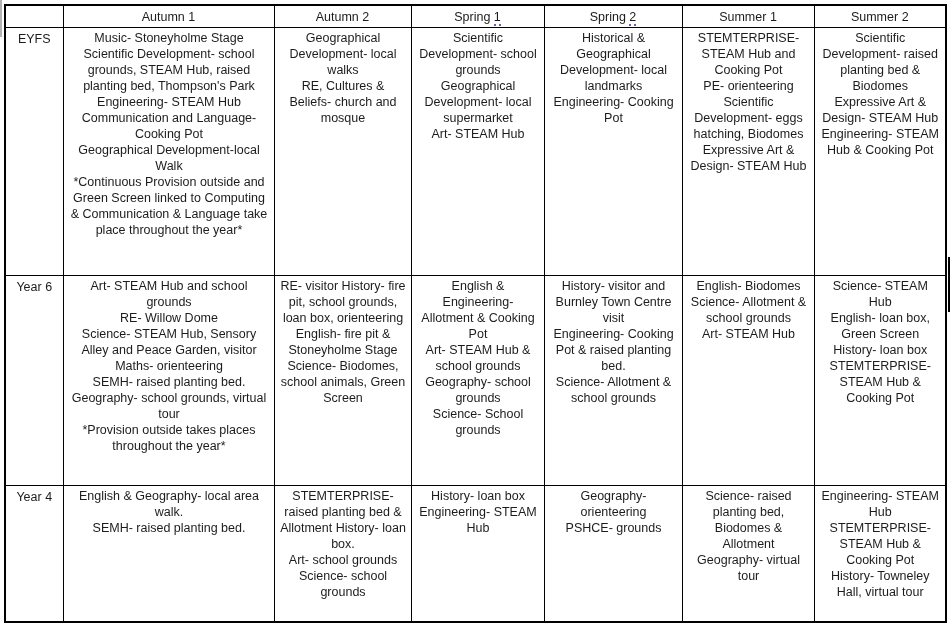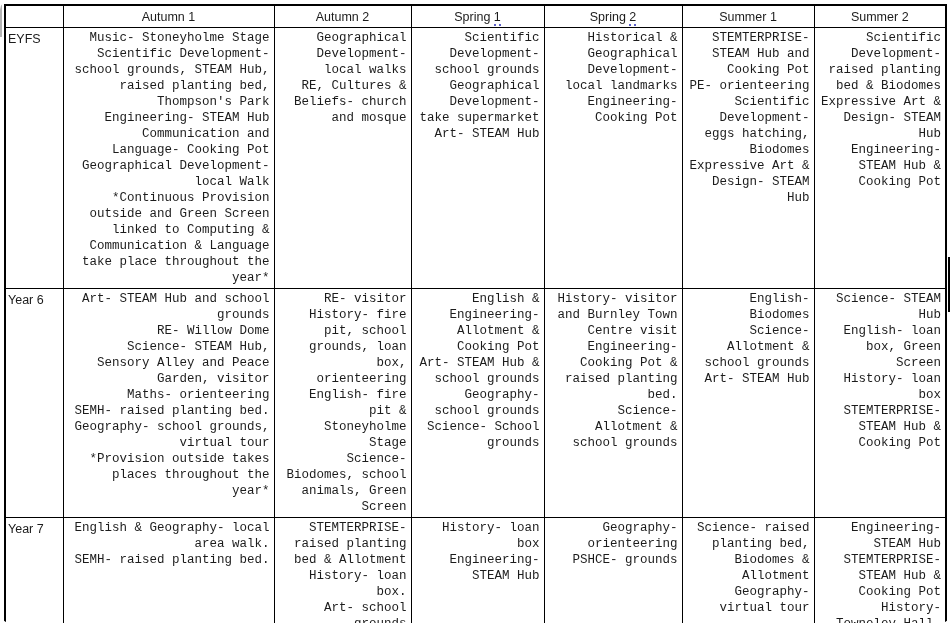--- a/index.html
+++ b/index.html
@@ -1,42 +1,41 @@
 <!DOCTYPE html>
 <html><head>
 <meta charset="utf-8">
 <style>
   html,body{margin:0;padding:0;background:#fff;}
   .screen{
     position:relative;width:951px;height:623px;background:#ffffff;overflow:hidden;
-    font-family:"Liberation Sans","DejaVu Sans",sans-serif;color:#1c1c1c;border-radius:10px;
+    font-family:"Liberation Sans","DejaVu Sans",sans-serif;color:#1c1c1c;
   }
   table.curriculum{
     position:absolute;left:4px;top:4px;width:941px;height:613px;
     border-collapse:collapse;table-layout:fixed;background:#fff;
     border:2px solid #000;
   }
   table.curriculum th,table.curriculum td{
     border:1px solid #000;
     font-size:12.5px;line-height:16px;
     overflow:hidden;
   }
   th.colhead{
     font-weight:400;text-align:center;vertical-align:middle;
     padding:1px 2px;height:19px;
   }
   td.rowlabel{
-    vertical-align:top;padding:3px 2px 2px 2px;
+    text-align:center;vertical-align:top;padding:3px 2px 2px 2px;
   }
   td.cell{
-    vertical-align:top;text-align:right;
+    vertical-align:top;text-align:center;
     padding:2px 4px 2px 5px;
     white-space:pre-line;
     word-wrap:break-word;
-    font-family:Liberation Mono, monospace;
   }
   .hnum:empty{display:none;}
   .hnum.grammar-mark{
     border-bottom:2px dotted #5b5fc7;
     padding-bottom:0px;
   }
   .edge-artifact-left{
     position:absolute;left:0;top:0;width:2px;height:37px;background:#b3b3b3;
   }
   .page-mark{
@@ -75,21 +74,21 @@
         <td class="rowlabel">EYFS</td>
         <td class="cell">Music- Stoneyholme Stage
 Scientific Development- school grounds, STEAM Hub, raised planting bed, Thompson's Park
 Engineering- STEAM Hub
 Communication and Language- Cooking Pot
 Geographical Development-local Walk
 *Continuous Provision outside and Green Screen linked to Computing &amp; Communication &amp; Language take place throughout the year*</td>
         <td class="cell">Geographical Development- local walks
 RE, Cultures &amp; Beliefs- church and mosque</td>
         <td class="cell">Scientific Development- school grounds
-Geographical Development- take supermarket
+Geographical Development- local supermarket
 Art- STEAM Hub</td>
         <td class="cell">Historical &amp; Geographical Development- local landmarks
 Engineering- Cooking Pot</td>
         <td class="cell">STEMTERPRISE- STEAM Hub and Cooking Pot
 PE- orienteering
 Scientific Development- eggs hatching, Biodomes
 Expressive Art &amp; Design- STEAM Hub</td>
         <td class="cell">Scientific Development- raised planting bed &amp; Biodomes
 Expressive Art &amp; Design- STEAM Hub
 Engineering- STEAM Hub &amp; Cooking Pot</td>
@@ -115,21 +114,21 @@
 Science- Allotment &amp; school grounds</td>
         <td class="cell">English- Biodomes
 Science- Allotment &amp; school grounds
 Art- STEAM Hub</td>
         <td class="cell">Science- STEAM Hub
 English- loan box, Green Screen
 History- loan box
 STEMTERPRISE- STEAM Hub &amp; Cooking Pot</td>
       </tr>
       <tr style="height:136px">
-        <td class="rowlabel">Year 7</td>
+        <td class="rowlabel">Year 4</td>
         <td class="cell">English &amp; Geography- local area walk.
 SEMH- raised planting bed.</td>
         <td class="cell">STEMTERPRISE- raised planting bed &amp; Allotment History- loan box.
 Art- school grounds
 Science- school grounds</td>
         <td class="cell">History- loan box
 Engineering- STEAM Hub</td>
         <td class="cell">Geography- orienteering
 PSHCE- grounds</td>
         <td class="cell">Science- raised planting bed, Biodomes &amp; Allotment

